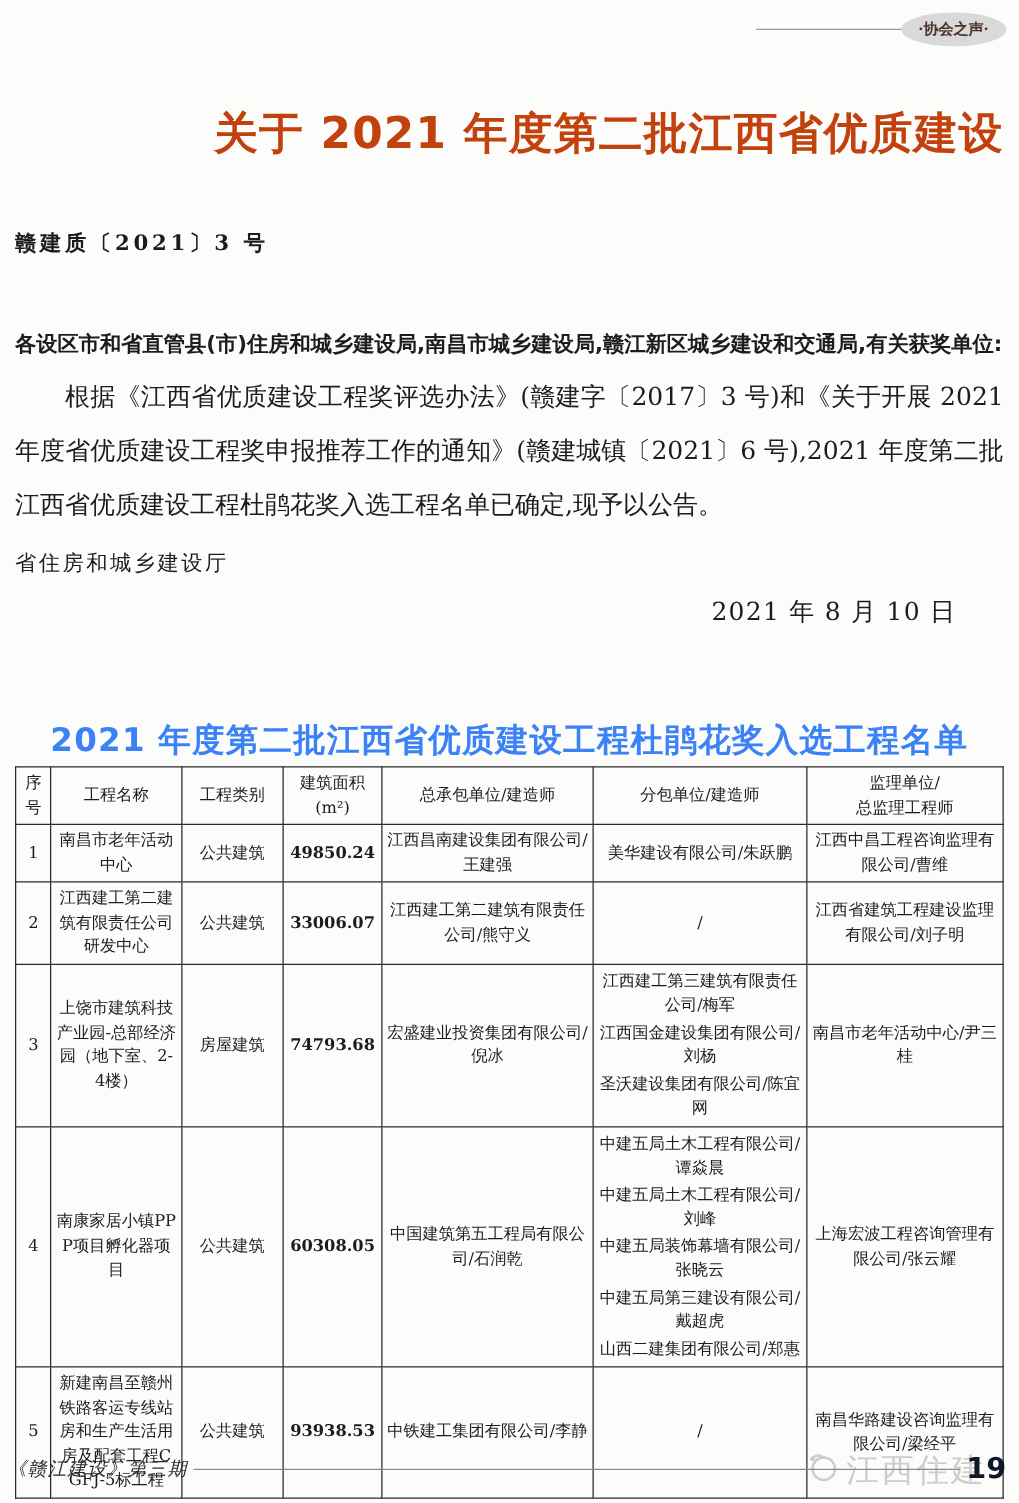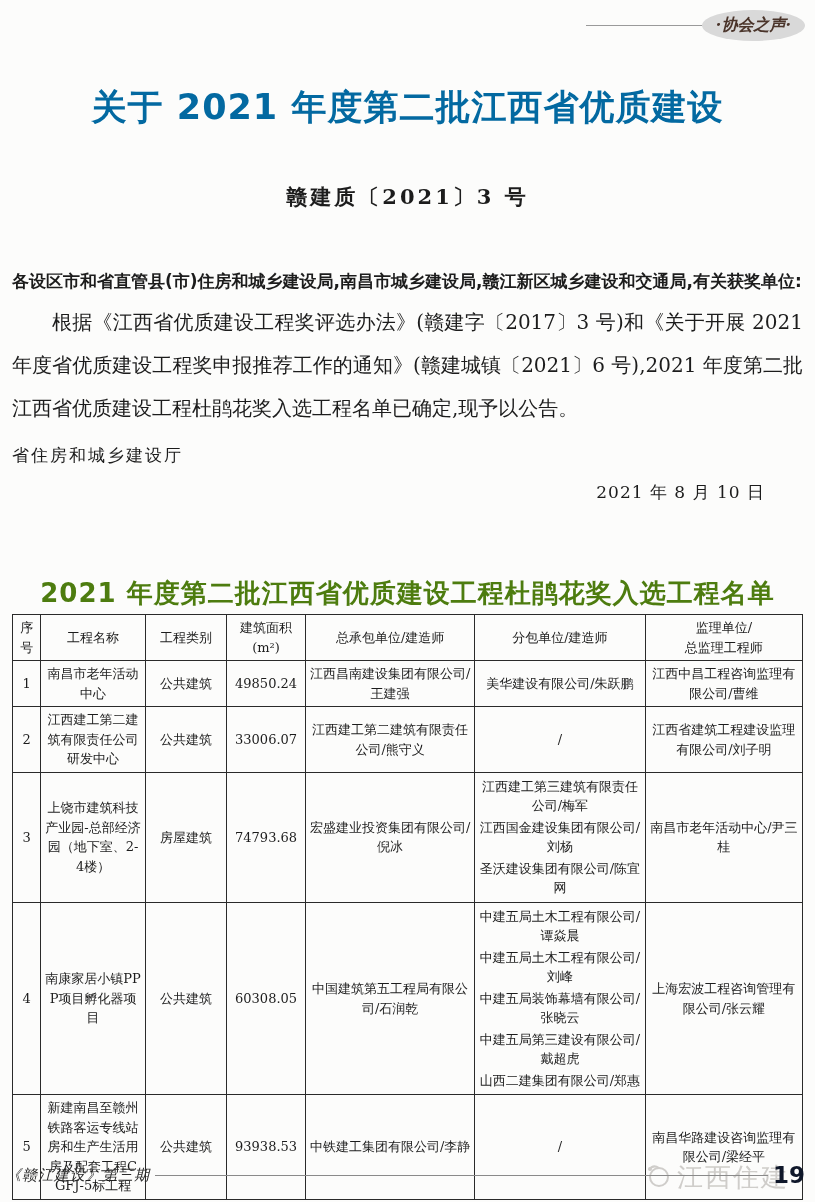--- a/index.html
+++ b/index.html
@@ -15,42 +15,40 @@
   .page { position:absolute; inset:0; padding:0 12px; }
 
   
   .top-banner { position:absolute; top:10px; right:10px; display:flex; align-items:center; }
   .banner-line { width:120px; height:1px; background:#9a9a9a; margin-right:-4px; }
   .badge {
     background:#d9d9d9;
     border-radius:50%;
     padding:5px 14px;
     font-family:"DejaVu Serif", serif;
-    font-style:italic;
     font-weight:bold;
-    font-size:16px;
+    font-size:12px;
     color:#4a342a;
     white-space:nowrap;
   }
 
   
   .title {
     margin:78px 0 0 0;
-    text-align:center;
+    text-align:right;
     font-family:"DejaVu Sans", sans-serif;
     font-weight:900;
     font-size:35px;
     line-height:1.68;
-    color:#0369a1;
+    color:#c2410c;
     letter-spacing:1px;
   }
   .doc-number {
-    text-align:center;
     margin-top:46px;
-    font-size:21px;
+    font-size:17px;
     font-weight:bold;
     letter-spacing:3px;
   }
 
   
   .salutation {
     margin:52px 0 0 0;
     font-family:"DejaVu Sans", sans-serif;
     font-weight:bold;
     font-size:17px;
@@ -58,30 +56,30 @@
     text-align:justify;
   }
   .para {
     margin:2px 0 0 0;
     font-size:20px;
     line-height:2.15;
     text-indent:2em;
     text-align:justify;
   }
   .signature { padding-right:28px; margin-top:14px; font-size:17px; letter-spacing:2px; }
-  .sig-date  { text-align:right; padding-right:38px; margin-top:14px; font-size:17px; letter-spacing:1px; }
+  .sig-date  { text-align:right; padding-right:38px; margin-top:14px; font-size:20px; letter-spacing:1px; }
 
   
   .table-wrap { margin-top:72px; position:relative; }
   .table-title {
     text-align:center;
     font-family:"DejaVu Sans", sans-serif;
     font-weight:900;
     font-size:26px;
-    color:#4d7c0f;
+    color:#3b82f6;
     margin-bottom:3px;
     letter-spacing:1px;
   }
   table { width:100%; border-collapse:collapse; table-layout:fixed; }
   th, td {
     border:1px solid #2a2a2a;
     font-size:13px;
     text-align:center;
     vertical-align:middle;
     padding:3px 3px;
@@ -89,21 +87,21 @@
     word-break:break-all;
   }
   th { font-weight:normal; white-space:pre-line; }
   .col-no   { width:3.6%; }
   .col-name { width:13.2%; }
   .col-type { width:10.3%; }
   .col-area { width:10.0%; }
   .col-main { width:21.4%; }
   .col-sub  { width:21.6%; }
   .col-sup  { width:19.9%; }
-  td.area-cell { font-family:"DejaVu Serif", serif; }
+  td.area-cell { font-family:"DejaVu Serif", serif;font-weight:bold; }
   .sub-entry { padding:1px 0; }
   tr.r1 td { height:38px; }
   tr.r2 td { height:48px; }
   tr.r3 td { height:102px; }
   tr.r4 td { height:138px; }
   tr.r5 td { height:92px; }
 
   
   .watermark {
     position:absolute;

